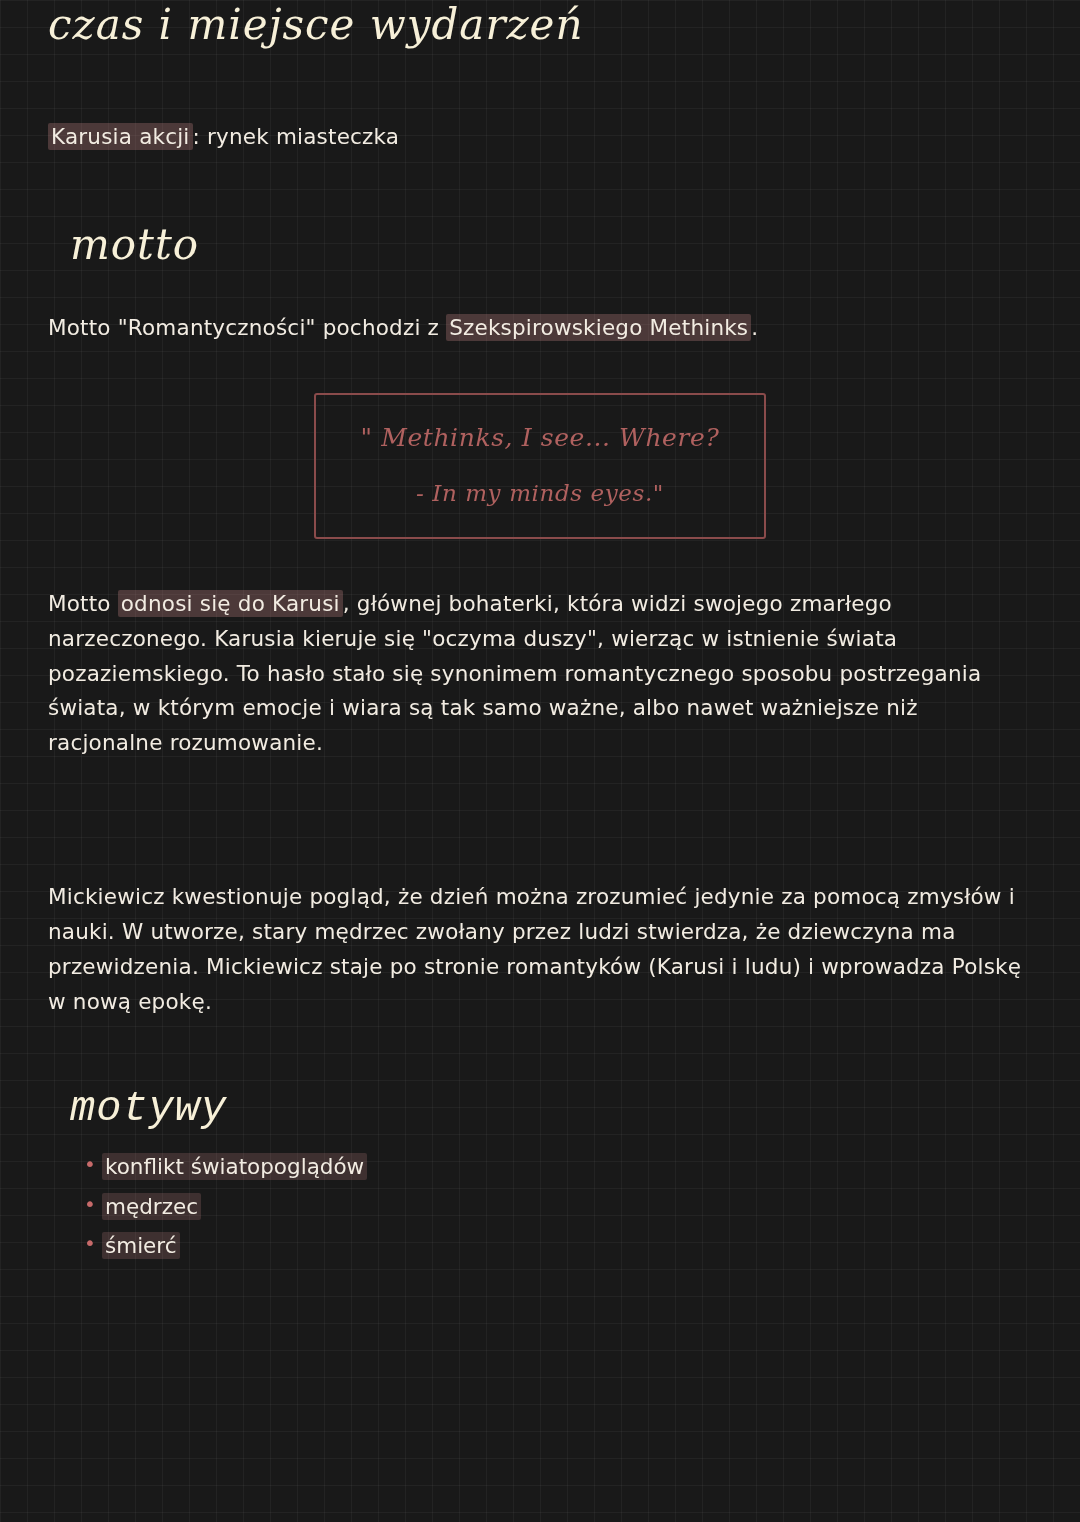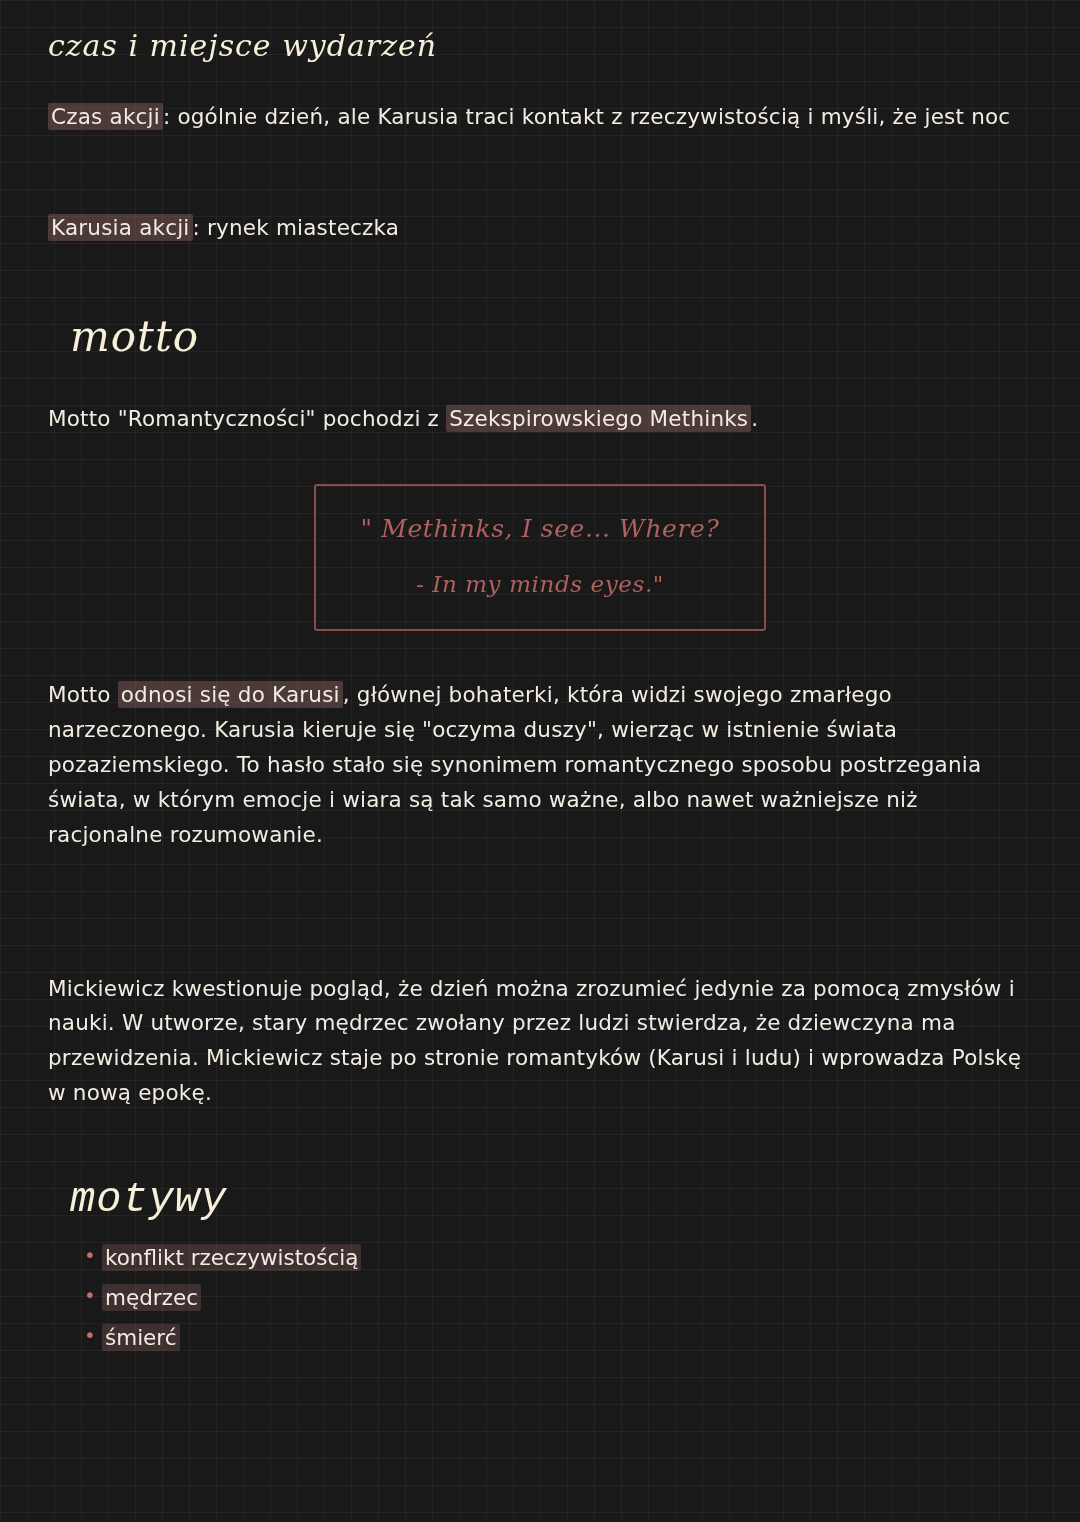--- a/index.html
+++ b/index.html
@@ -26,22 +26,21 @@
   }
   .h-script {
     font-family: "DejaVu Serif", serif;
     font-style: italic;
     color: #f7f0d8;
     font-weight: 400;
     letter-spacing: 1px;
     margin: 0;
   }
   #title-czas {
-    font-size: 30px;
-    padding-top: 28px;
+    font-size: 42px;
     line-height: 1.2;
   }
   #title-motto {
     font-size: 42px;
     padding-left: 22px;
   }
   #title-problematyka {
     font-size: 42px;
     padding-left: 28px;
   }
@@ -118,23 +117,20 @@
 </style>
 </head>
 <body>
 
 <div class="page">
 
   <h1 class="h-script" id="title-czas">czas i miejsce wydarzeń</h1>
 
   <div class="spacer-14"></div>
 
-  <p class="body-text">
-    <span class="hl">Czas akcji</span><span>: ogólnie dzień, ale Karusia traci kontakt z rzeczywistością i myśli, że jest noc</span>
-  </p>
 
   <div class="spacer-34"></div>
 
   <p class="body-text">
     <span class="hl">Karusia akcji</span><span>: rynek miasteczka</span>
   </p>
 
   <div class="spacer-44"></div>
 
   <h2 class="h-script" id="title-motto">motto</h2>
@@ -163,18 +159,18 @@
 
   <div class="spacer-20"></div>
 
   <p class="body-text">Mickiewicz kwestionuje pogląd, że dzień można zrozumieć jedynie za pomocą zmysłów i nauki. W utworze, stary mędrzec zwołany przez ludzi stwierdza, że dziewczyna ma przewidzenia. Mickiewicz staje po stronie romantyków (Karusi i ludu) i wprowadza Polskę w nową epokę.</p>
 
   <div class="spacer-44"></div>
 
   <h2 class="h-script" id="title-motywy">motywy</h2>
 
   <ul class="motywy-list">
-    <li><span class="li-hl">konflikt rzeczywistością</span></li>
+    <li><span class="li-hl">konflikt światopoglądów</span></li>
     <li><span class="li-hl">mędrzec</span></li>
     <li><span class="li-hl">śmierć</span></li>
   </ul>
 
 </div>
 
 </body></html>

